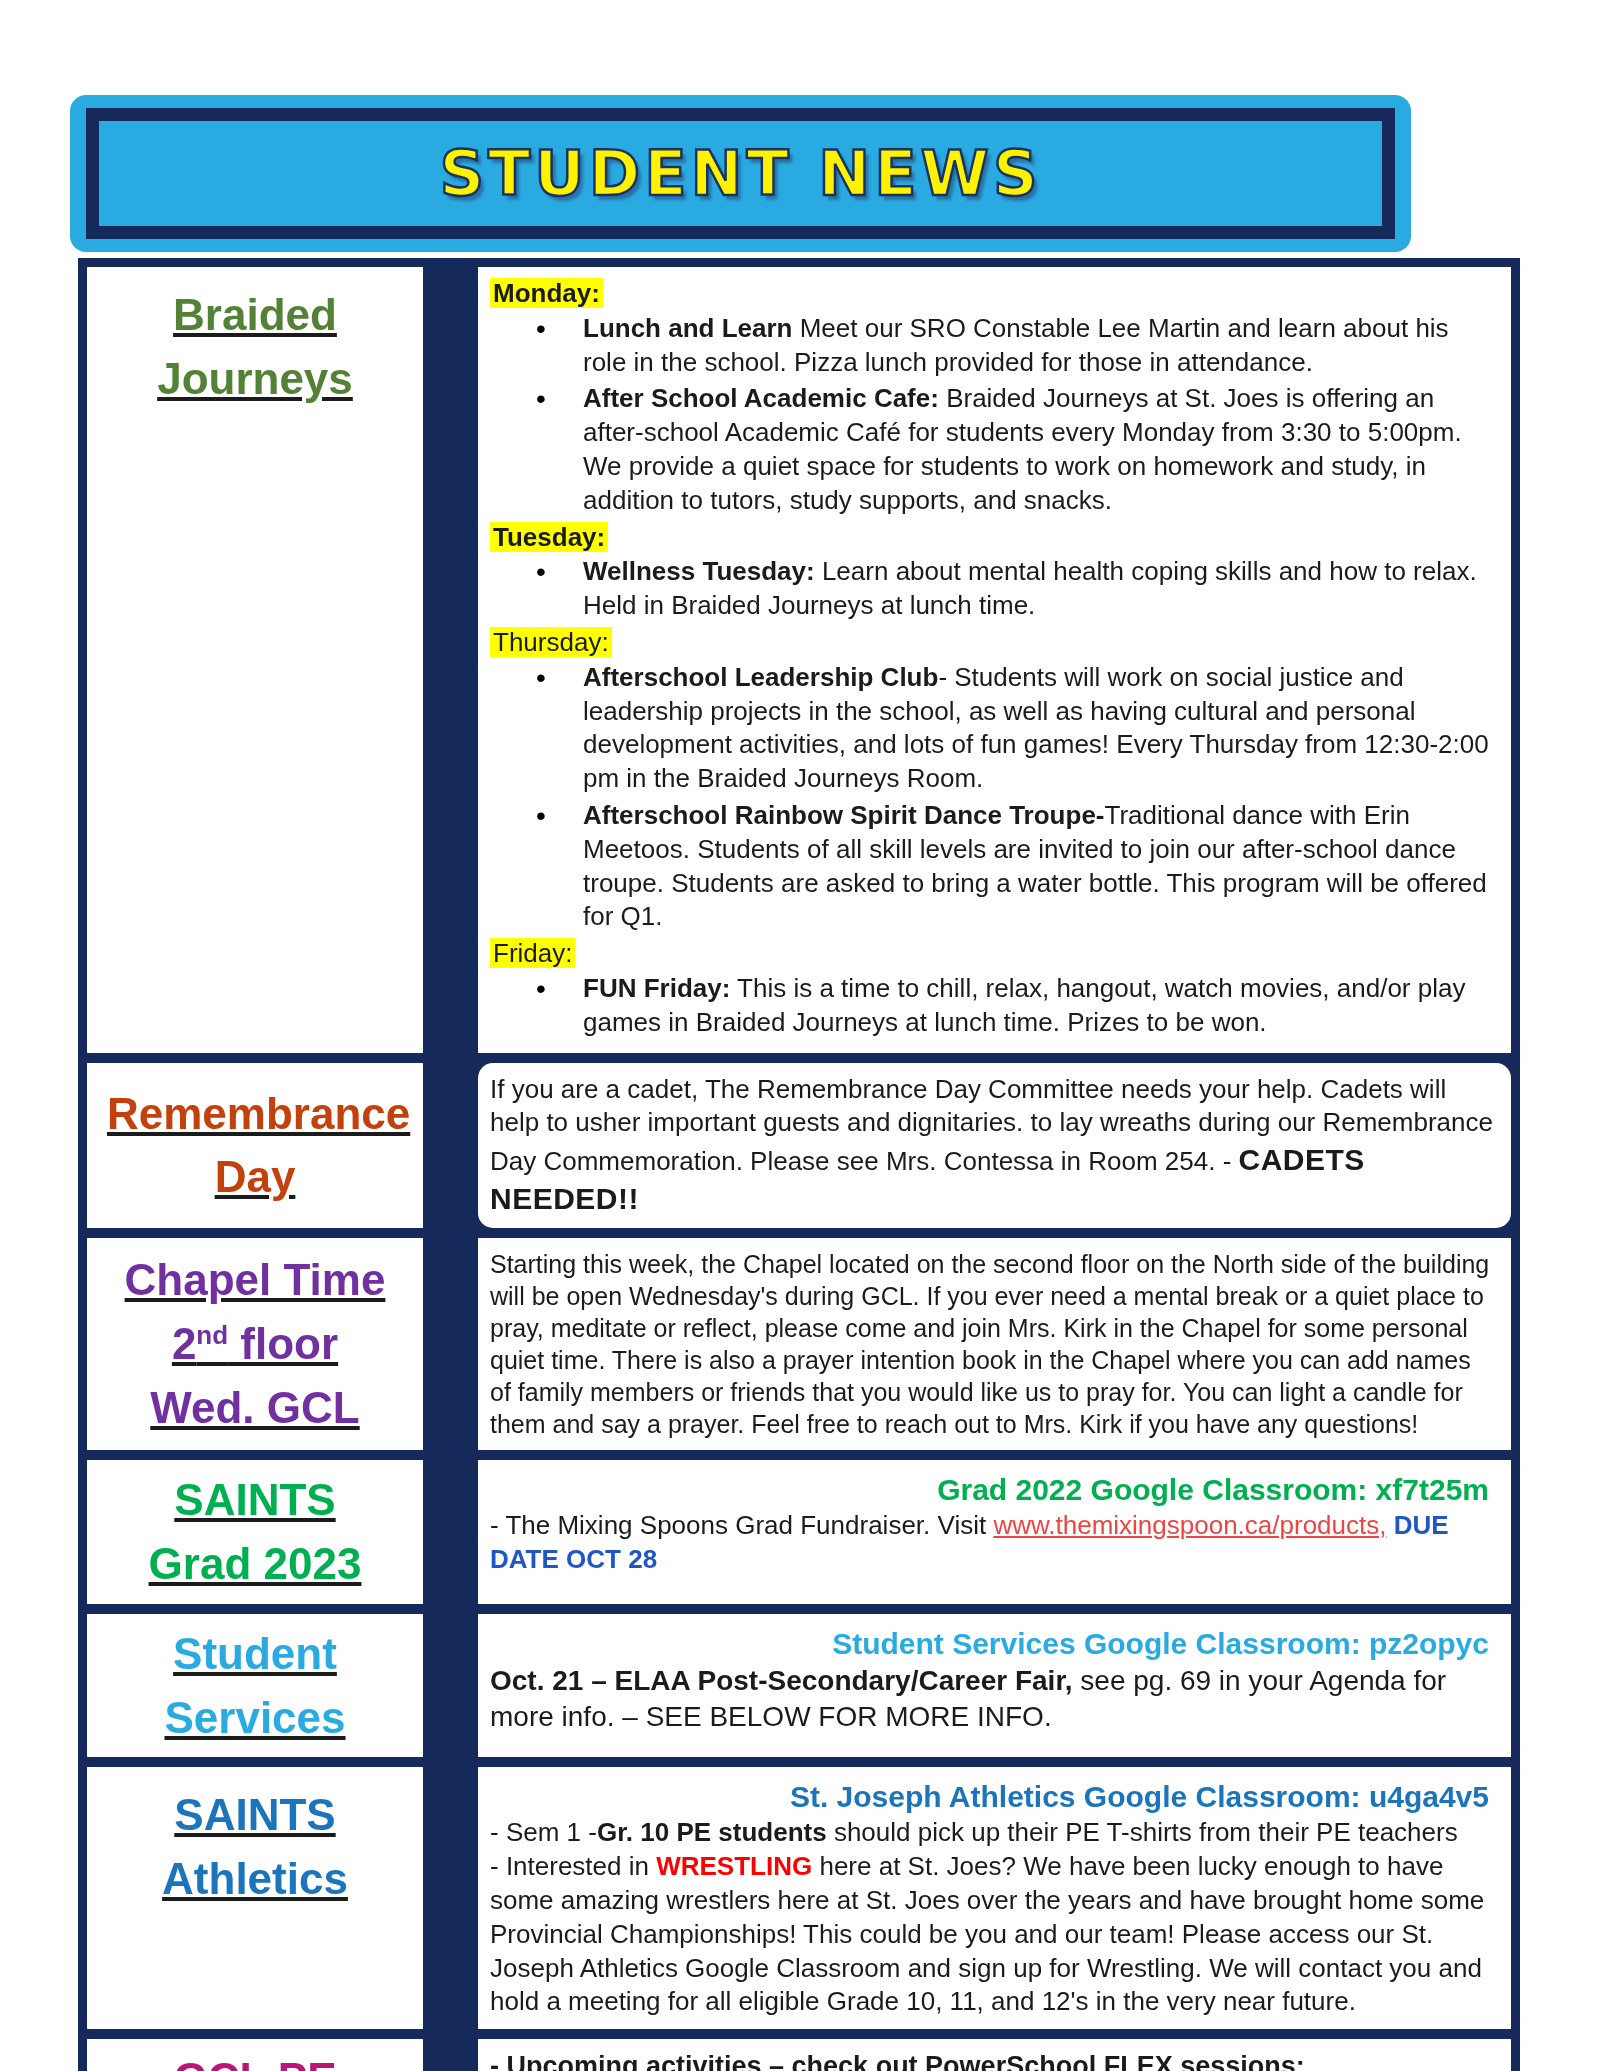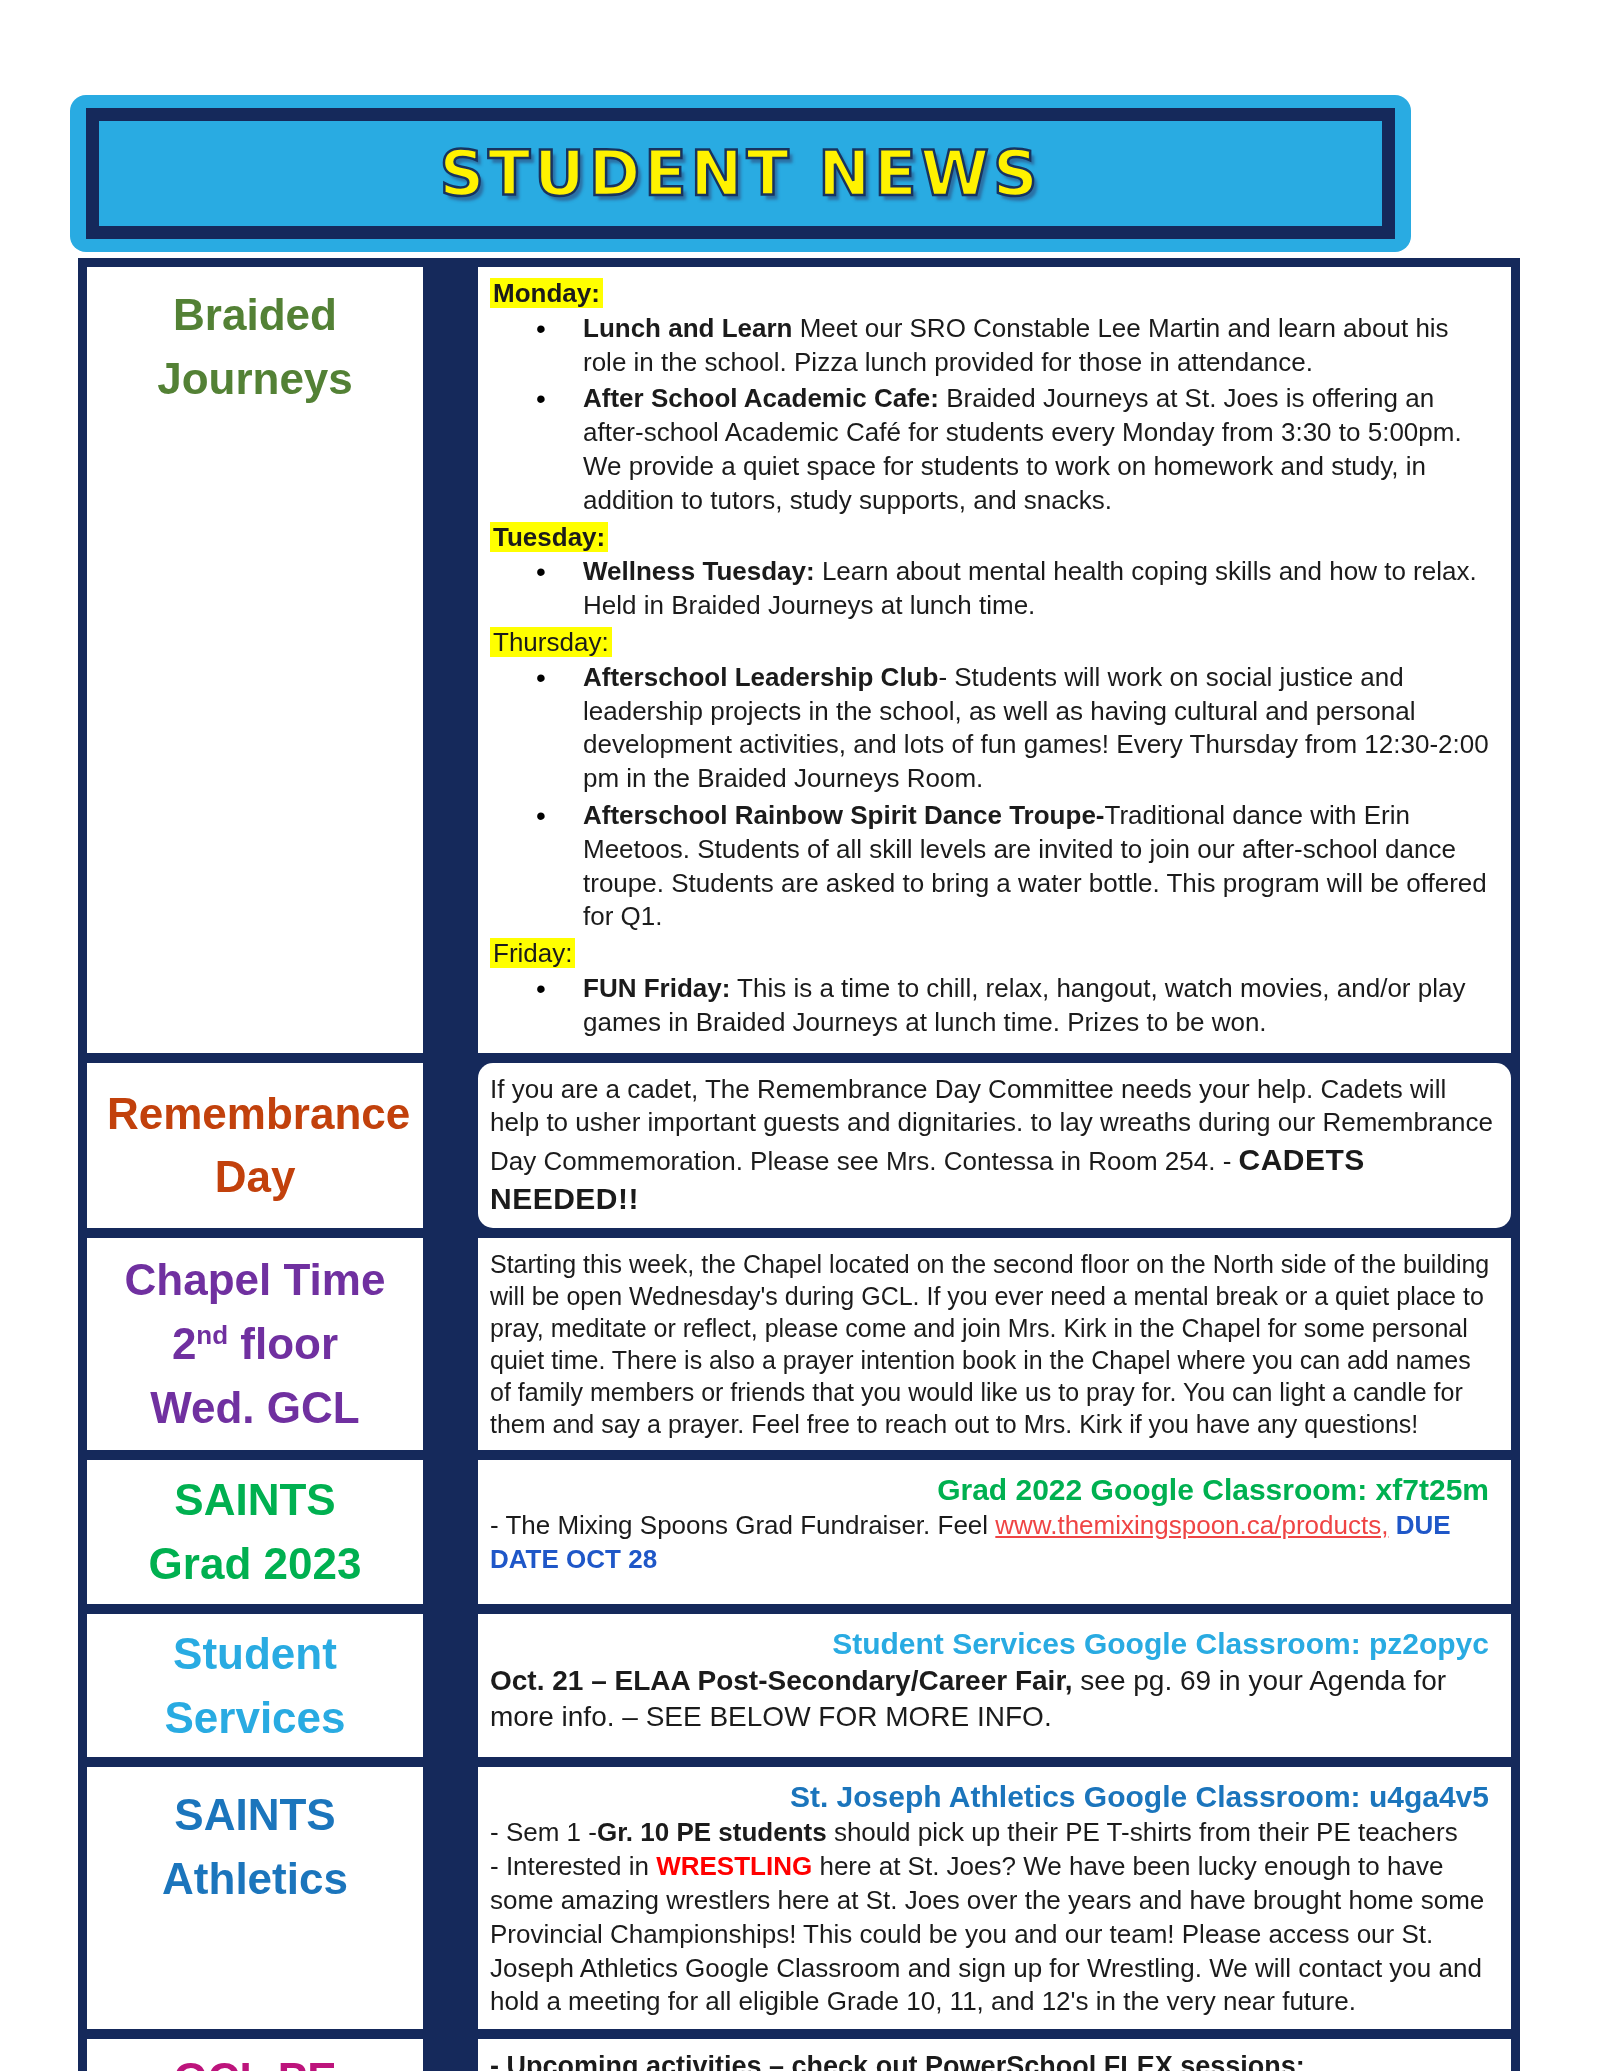--- a/index.html
+++ b/index.html
@@ -32,21 +32,21 @@
   .newstable {
     position:absolute; left:78px; top:258px; width:1442px;
     background:#15295B; padding:9px;
     display:grid; grid-template-columns:336px 1fr;
     row-gap:10px; column-gap:11px;
   }
   .cell { background:#ffffff; }
 
   .label-cell {
     display:flex; flex-direction:column; justify-content:center;
-    text-align:center; padding:8px 20px;
+    text-align:center; padding:8px 20px;text-decoration:underline;
   }
   .label-cell.top { justify-content:flex-start; padding-top:16px; }
   .label { font-weight:bold; font-size:44px; line-height:1.45; }
   .label sup { font-size:26px;margin-top:13px; }
 
   .green-dark  { color:#538135; }
   .red         { color:#c2410c; }
   .purple      { color:#7030A0; }
   .green       { color:#00B050; }
   .lightblue   { color:#29ABE2; }
@@ -143,21 +143,21 @@
     </div>
 
     <div class="cell label-cell">
       <div class="label green">
         <div>SAINTS</div>
         <div>Grad 2023</div>
       </div>
     </div>
     <div class="cell content-cell grad">
       <div class="gc-heading green">Grad 2022 Google Classroom: xf7t25m</div>
-      <div><span>- The Mixing Spoons Grad Fundraiser.  Feel </span><span class="link">www.themixingspoon.ca/products,</span><span class="due"> DUE DATE OCT 28</span></div>
+      <div><span>- The Mixing Spoons Grad Fundraiser.  Visit </span><span class="link">www.themixingspoon.ca/products,</span><span class="due"> DUE DATE OCT 28</span></div>
     </div>
 
     <div class="cell label-cell">
       <div class="label lightblue">
         <div>Student</div>
         <div>Services</div>
       </div>
     </div>
     <div class="cell content-cell services">
       <div class="gc-heading lightblue">Student Services Google Classroom:  pz2opyc</div>

